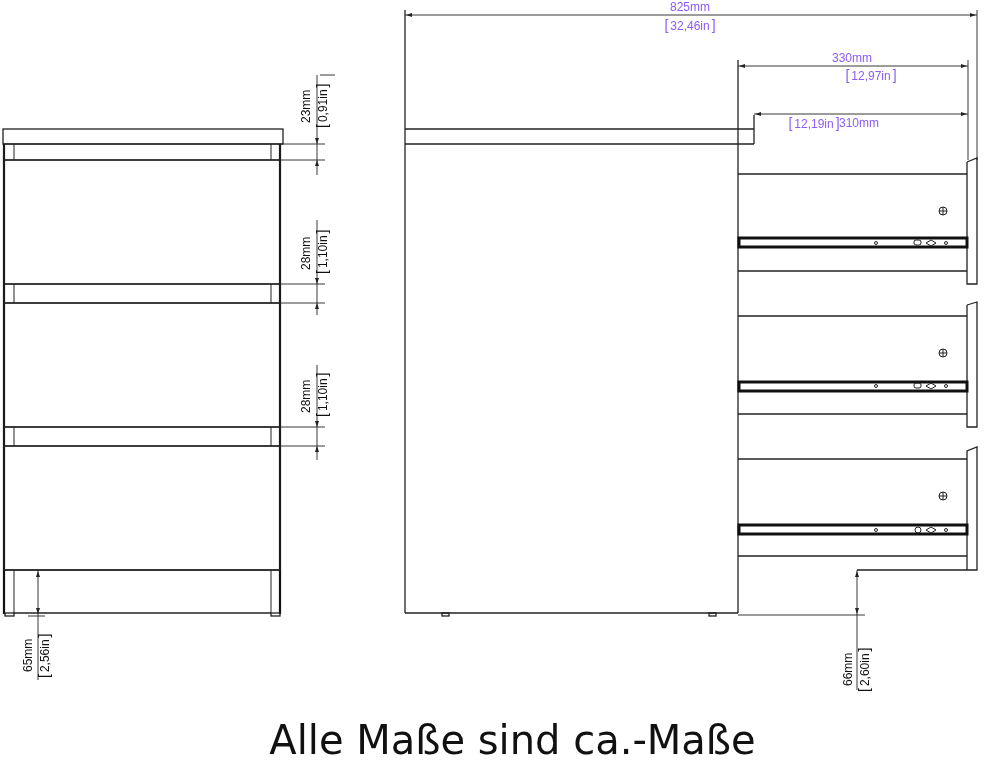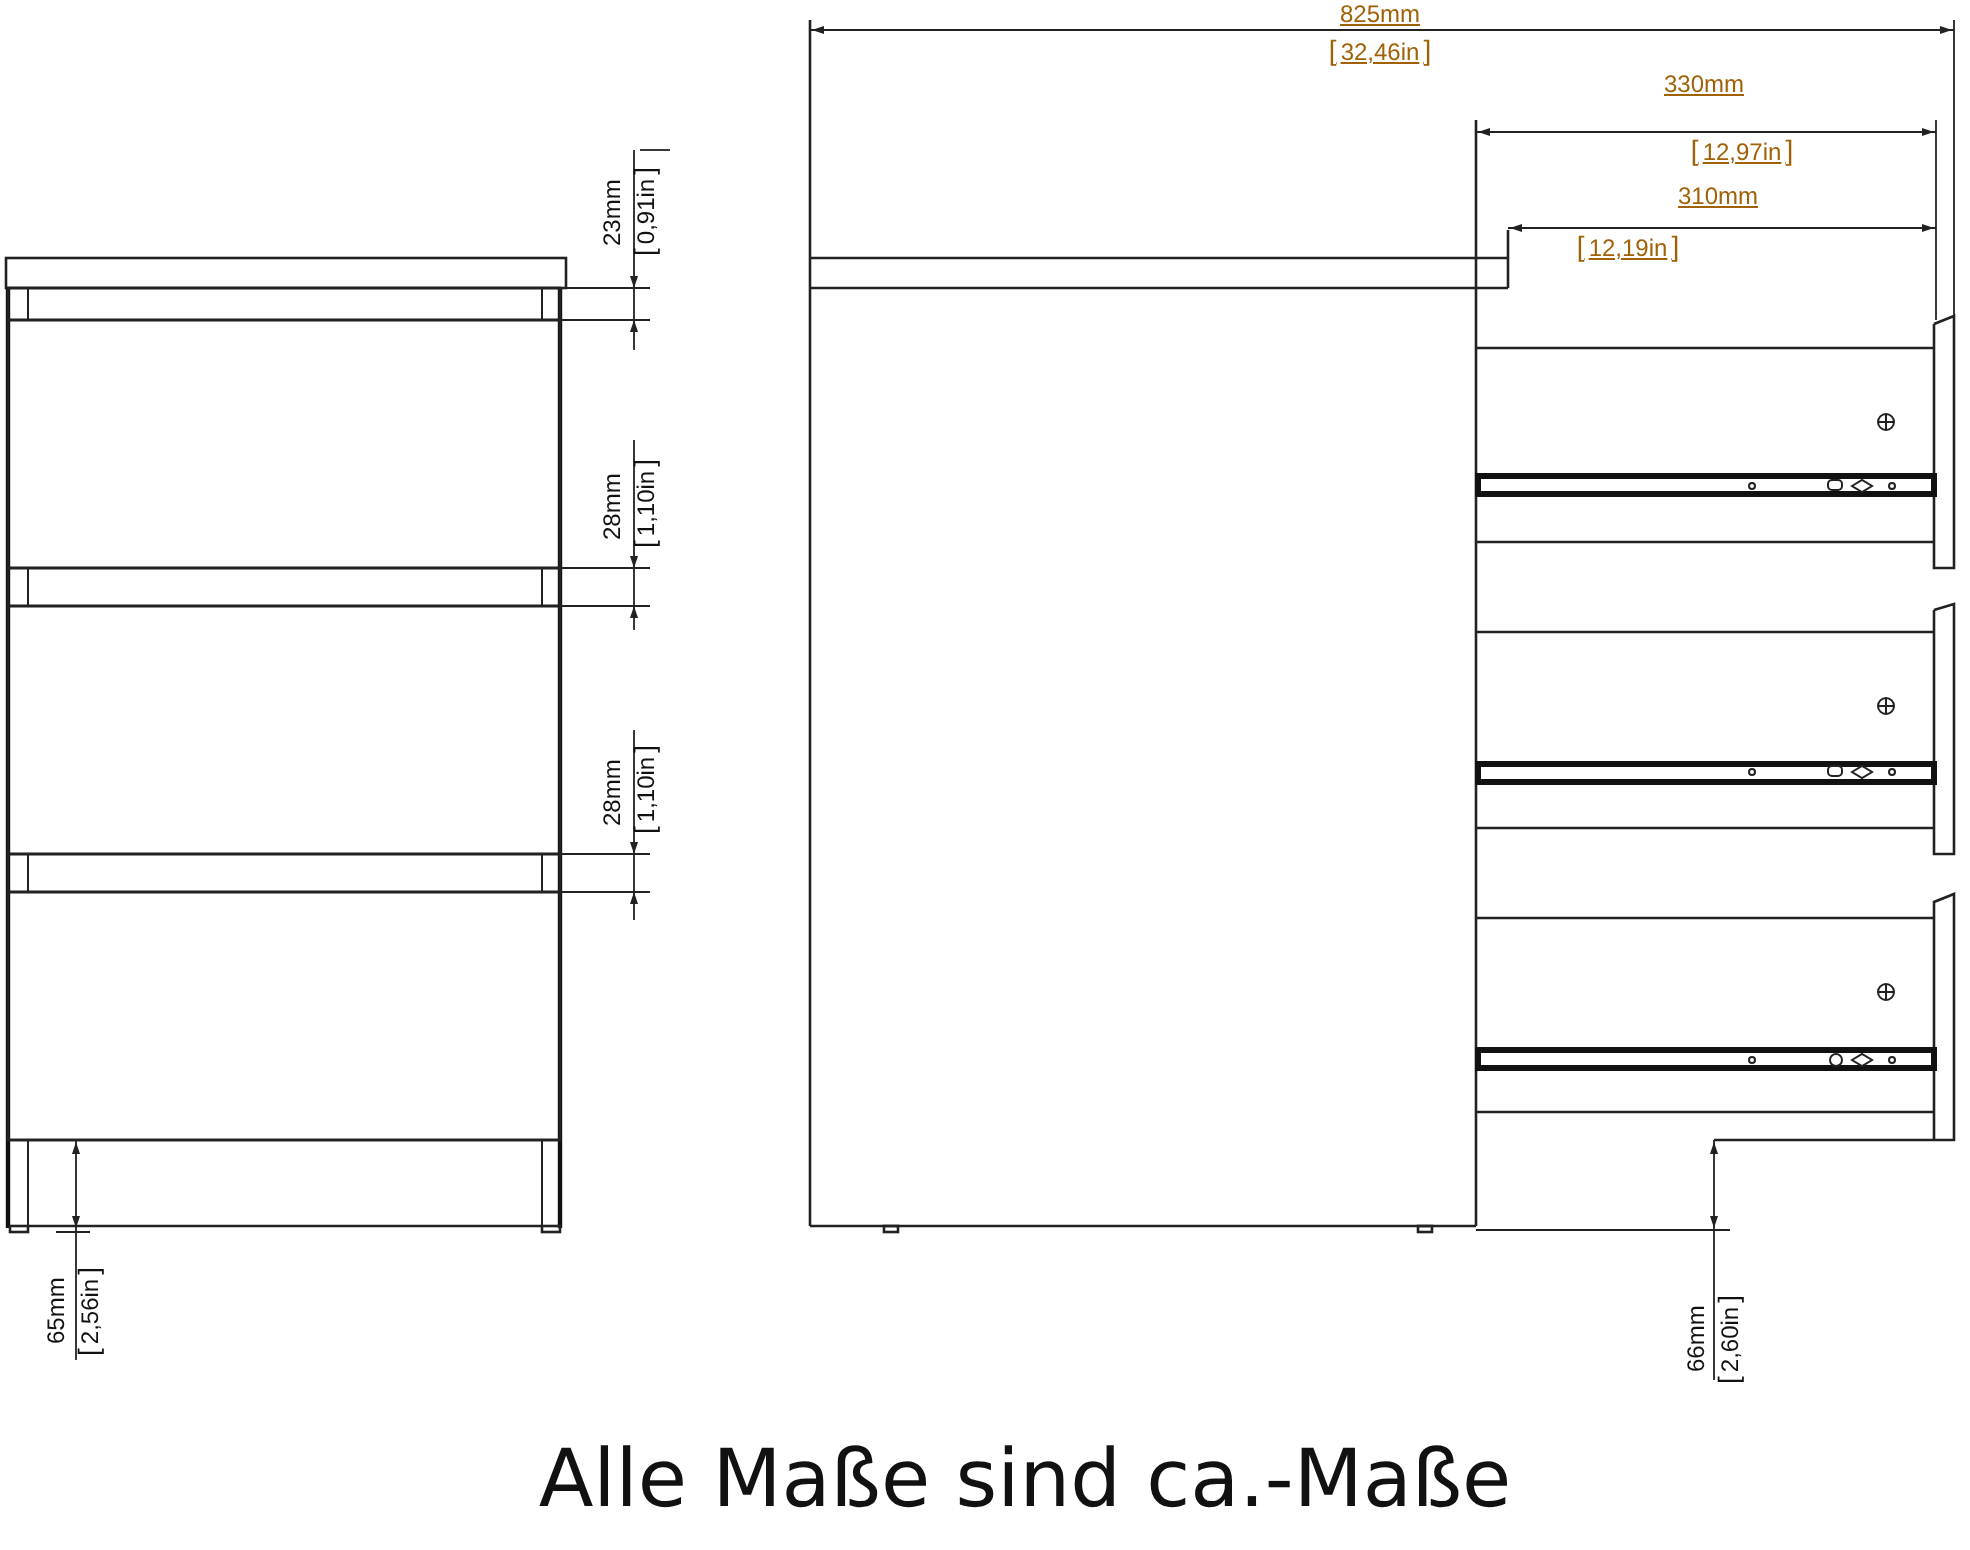--- a/index.html
+++ b/index.html
@@ -4,21 +4,21 @@
   <style>
     html, body { margin: 0; padding: 0; background: #ffffff; }
     body { width: 985px; height: 775px; position: relative; overflow: hidden; font-family: "Liberation Sans", sans-serif; color: #111; }
     svg.drawing { position: absolute; left: 0; top: 0; }
     .ln { stroke: #222; stroke-width: 1.3; fill: none; }
     .thin { stroke: #222; stroke-width: 1; fill: none; }
     .thick { stroke: #111; stroke-width: 2.2; fill: none; }
     .rail { stroke: #111; stroke-width: 3; fill: none; }
     .dim { stroke: #222; stroke-width: 0.9; fill: none; }
     .arrow { fill: #222; }
-    .lbl { position: absolute; font-size: 12px; line-height: 13px; white-space: nowrap; color: #a16207; text-decoration: underline; }
+    .lbl { position: absolute; font-size: 12px; line-height: 13px; white-space: nowrap; color: #8b5cf6; }
     .lbl-h { text-align: center; transform: translateX(-50%); }
     .bracket::before { content: "["; margin-right: 2px; font-size: 14px; }
     .bracket::after { content: "]"; margin-left: 2px; font-size: 14px; }
     .vert { position: absolute; transform-origin: left top; transform: rotate(-90deg); font-size: 12px; line-height: 13px; white-space: nowrap; }
     .caption { position: absolute; left: 0; width: 985px; top: 716px; text-align: center; font-size: 40px; line-height: 48px; font-family: "DejaVu Sans", sans-serif; letter-spacing: 0px; color: #111; padding-left: 20px; }
   </style>
 </head>
 <body>
 
 <svg class="drawing" width="985" height="775" viewBox="0 0 985 775" xmlns="http://www.w3.org/2000/svg">
@@ -165,22 +165,22 @@
 
 <div class="vert" style="left:300px; top:413px;">28mm</div>
 <div class="vert bracket" style="left:316px; top:417px;">1,10in</div>
 
 <div class="vert" style="left:22px; top:672px;">65mm</div>
 <div class="vert bracket" style="left:38px; top:678px;">2,56in</div>
 
 <div class="lbl lbl-h" style="left:690px; top:1px;">825mm</div>
 <div class="lbl lbl-h bracket" style="left:690px; top:19px;text-align:center;">32,46in</div>
 
-<div class="lbl lbl-h" style="left:852px; top:36px;">330mm</div>
+<div class="lbl lbl-h" style="left:852px; top:52px;">330mm</div>
 <div class="lbl lbl-h bracket" style="left:871px; top:69px;">12,97in</div>
 
-<div class="lbl lbl-h" style="left:859px; top:92px;">310mm</div>
+<div class="lbl lbl-h" style="left:859px; top:117px;">310mm</div>
 <div class="lbl lbl-h bracket" style="left:814px; top:117px;">12,19in</div>
 
 <div class="vert" style="left:842px; top:686px;">66mm</div>
 <div class="vert bracket" style="left:858px; top:692px;">2,60in</div>
 
 <div class="caption">Alle Maße sind ca.-Maße</div>
 
 </body></html>

